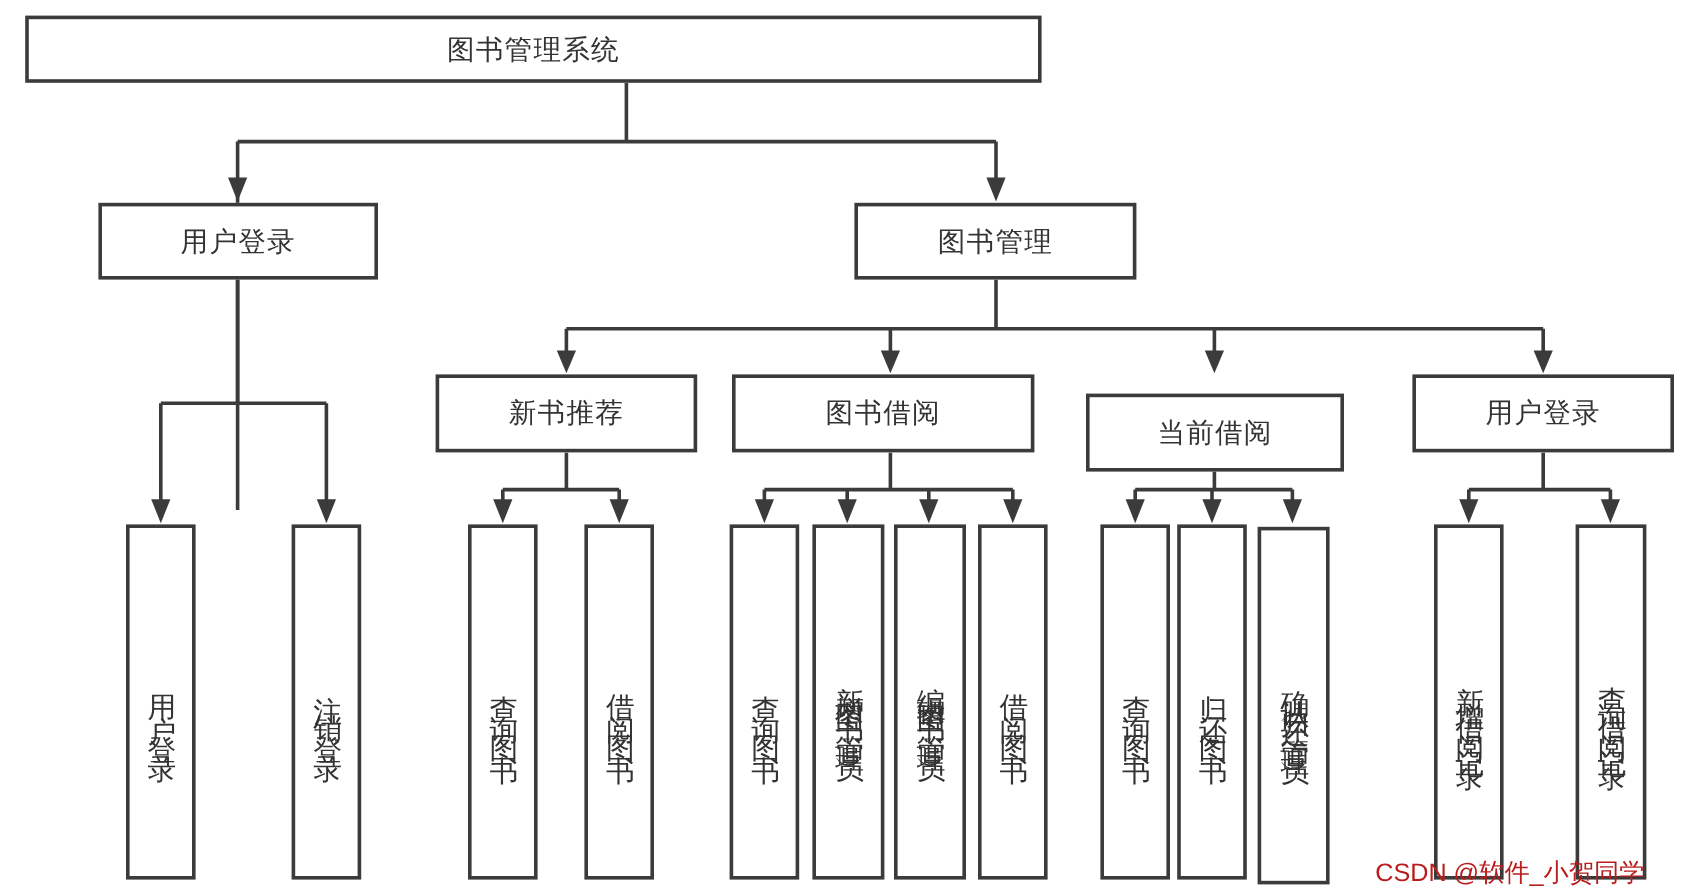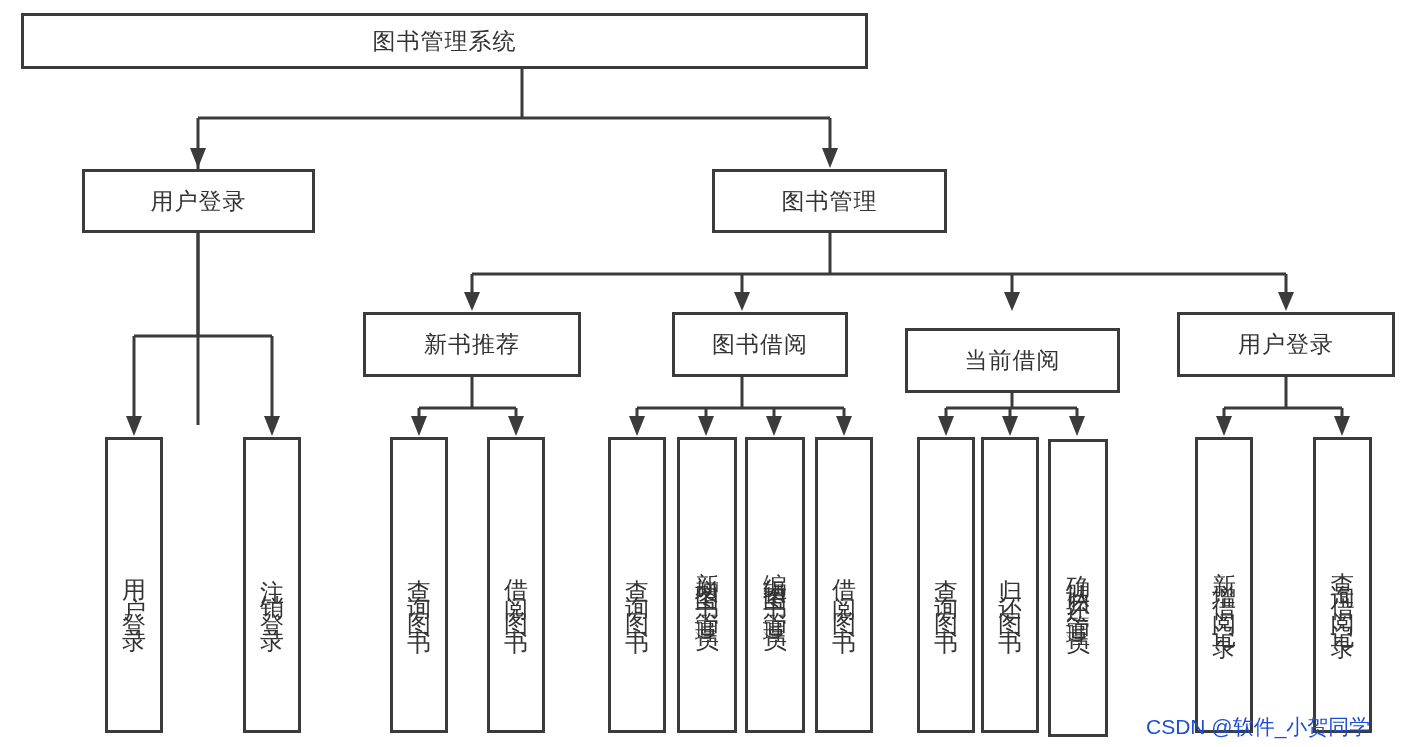--- a/index.html
+++ b/index.html
@@ -51,21 +51,21 @@
     color: #333333;
   }
   .sp4 { letter-spacing: 17px; margin-bottom: -17px; }
   .sp6 { letter-spacing: 13px; margin-bottom: -13px; }
   .sp9 { letter-spacing: 8px;  margin-bottom: -8px; }
   .watermark {
     position: absolute;
     left: 1146px;
     top: 713px;
     font-size: 21px;
-    color: #1d4ed8;
+    color: #b91c1c;
     z-index: 3;
     white-space: nowrap;
   }
 </style>
 </head>
 <body>
 
 <div class="canvas">
 
   <svg class="connectors" width="1405" height="747" viewBox="0 0 1405 747">
@@ -115,21 +115,21 @@
   <div class="box" style="left:82px; top:169px; width:233px; height:64px;">
     <span class="h-label">用户登录</span>
   </div>
   <div class="box" style="left:363px; top:312px; width:218px; height:65px;">
     <span class="h-label">新书推荐</span>
   </div>
 
   <div class="box" style="left:712px; top:169px; width:235px; height:64px;">
     <span class="h-label">图书管理</span>
   </div>
-  <div class="box" style="left:672px; top:312px; width:176px; height:65px;font-family:Liberation Mono, monospace;">
+  <div class="box" style="left:610px; top:312px; width:252px; height:65px;font-family:Liberation Mono, monospace;">
     <span class="h-label">图书借阅</span>
   </div>
   <div class="box" style="left:905px; top:328px; width:215px; height:65px;">
     <span class="h-label">当前借阅</span>
   </div>
   <div class="box" style="left:1177px; top:312px; width:218px; height:65px;">
     <span class="h-label">用户登录</span>
   </div>
 
   <div class="box leaf" style="left:105px;">

